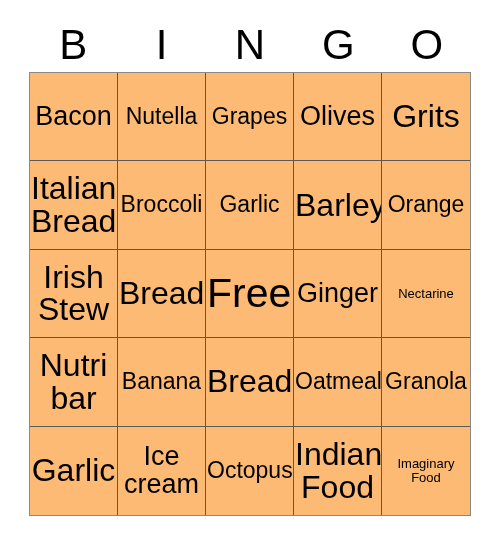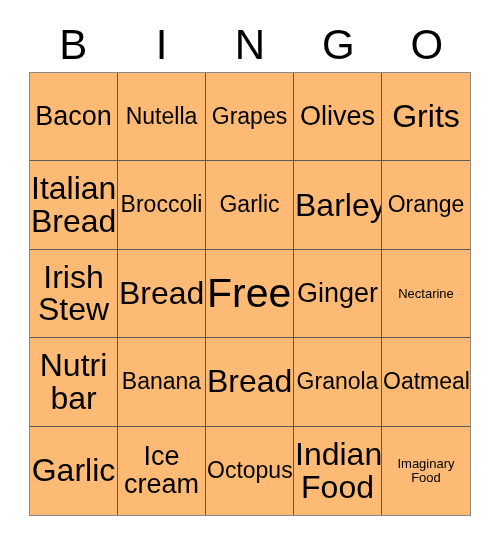--- a/index.html
+++ b/index.html
@@ -151,24 +151,24 @@
         <span class="cell-text fs-lg">Nutri
 bar</span>
       </div>
     <div class="cell">
         <span class="cell-text fs-sm">Banana</span>
       </div>
     <div class="cell">
         <span class="cell-text fs-lg">Bread</span>
       </div>
     <div class="cell">
-        <span class="cell-text fs-sm">Granola</span>
+        <span class="cell-text fs-sm">Oatmeal</span>
       </div>
     <div class="cell">
-        <span class="cell-text fs-sm">Oatmeal</span>
+        <span class="cell-text fs-sm">Granola</span>
       </div>
 
     <div class="cell">
         <span class="cell-text fs-lg">Garlic</span>
       </div>
     <div class="cell">
         <span class="cell-text fs-md">Ice
 cream</span>
       </div>
     <div class="cell">

